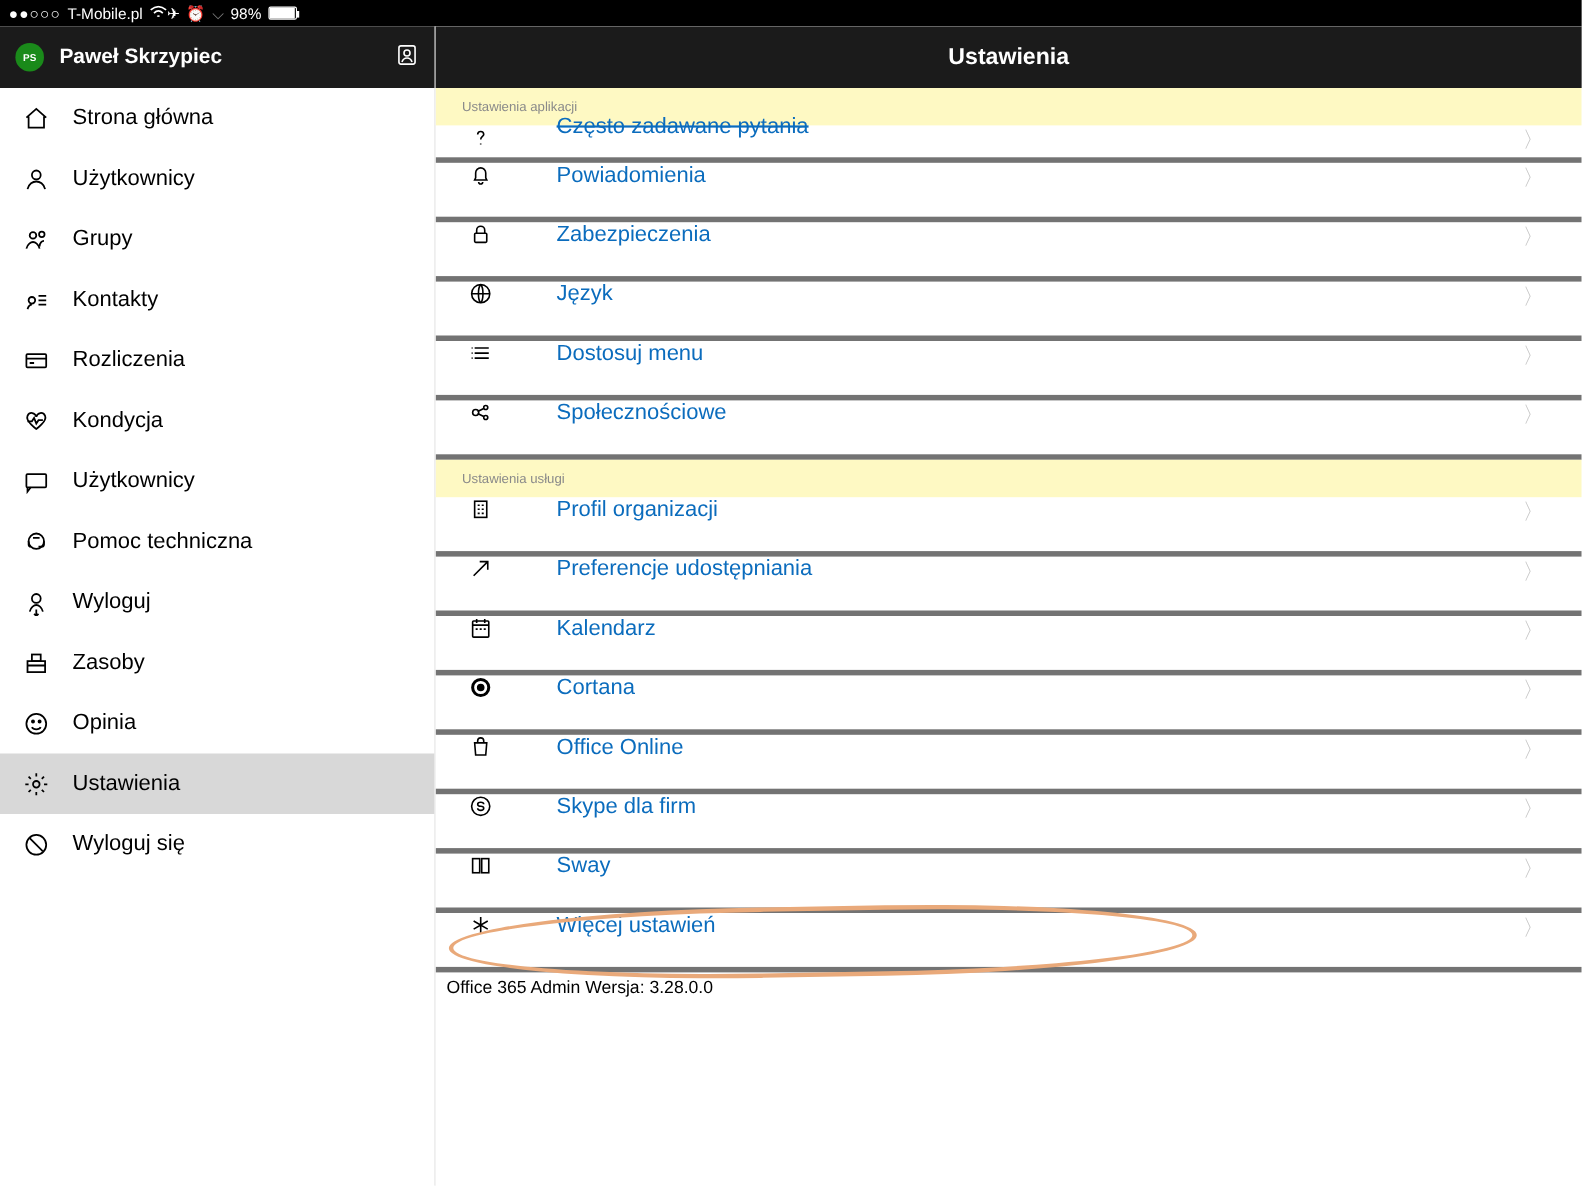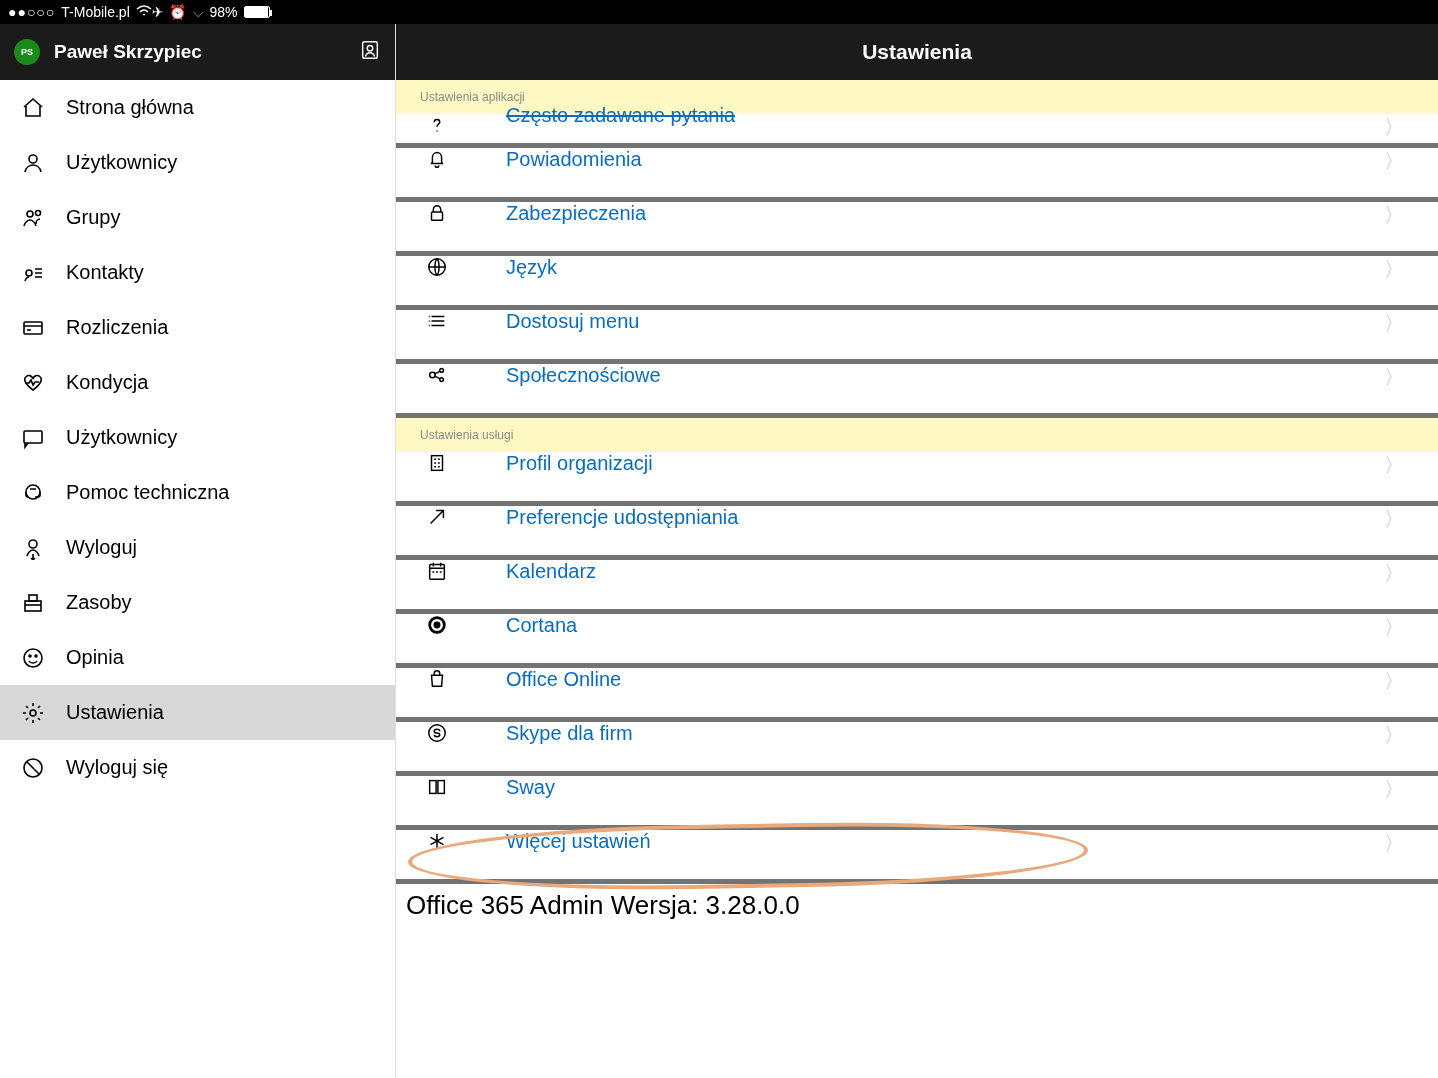--- a/index.html
+++ b/index.html
@@ -27,21 +27,21 @@
 .scroll{flex:1;overflow:auto}
 .section-hdr{background:#fef9c3;color:#8a8a8a;padding:10px 24px;font-size:12px;position:sticky;top:0}
 .row{display:flex;align-items:flex-start;height:54px;padding:0 34px 0 28px;border-bottom:5px solid #737373;cursor:pointer;position:relative}
 .row .ric{width:26px;display:flex;align-items:center;justify-content:center;margin-right:56px}
 .row .ric svg{width:22px;height:22px;stroke:#000;fill:none;stroke-width:1.6}
 .row .lbl{color:#0b6cbd;font-size:20px;flex:1}
 .row.clip{height:34px;border-top:none}
 .row.clip .lbl{position:relative;top:-10px;text-decoration:line-through}
 .chev{color:#c5c5c5;font-size:20px}
 .circle-mark{position:absolute;left:12px;top:-6px;width:680px;height:64px;border:4px solid #e9a97a;border-radius:50%/60%;pointer-events:none;transform:rotate(-1deg)}
-.footer{padding:6px 10px;font-size:26px}
+.footer{padding:6px 10px;font-size:16px}
 </style>
 </head>
 <body>
 
 <div class="statusbar">
   <div class="sb-left">
     <span class="dots">●●○○○</span>
     <span>T-Mobile.pl</span>
     <span>
       <svg width="16" height="12" viewBox="0 0 16 12">

